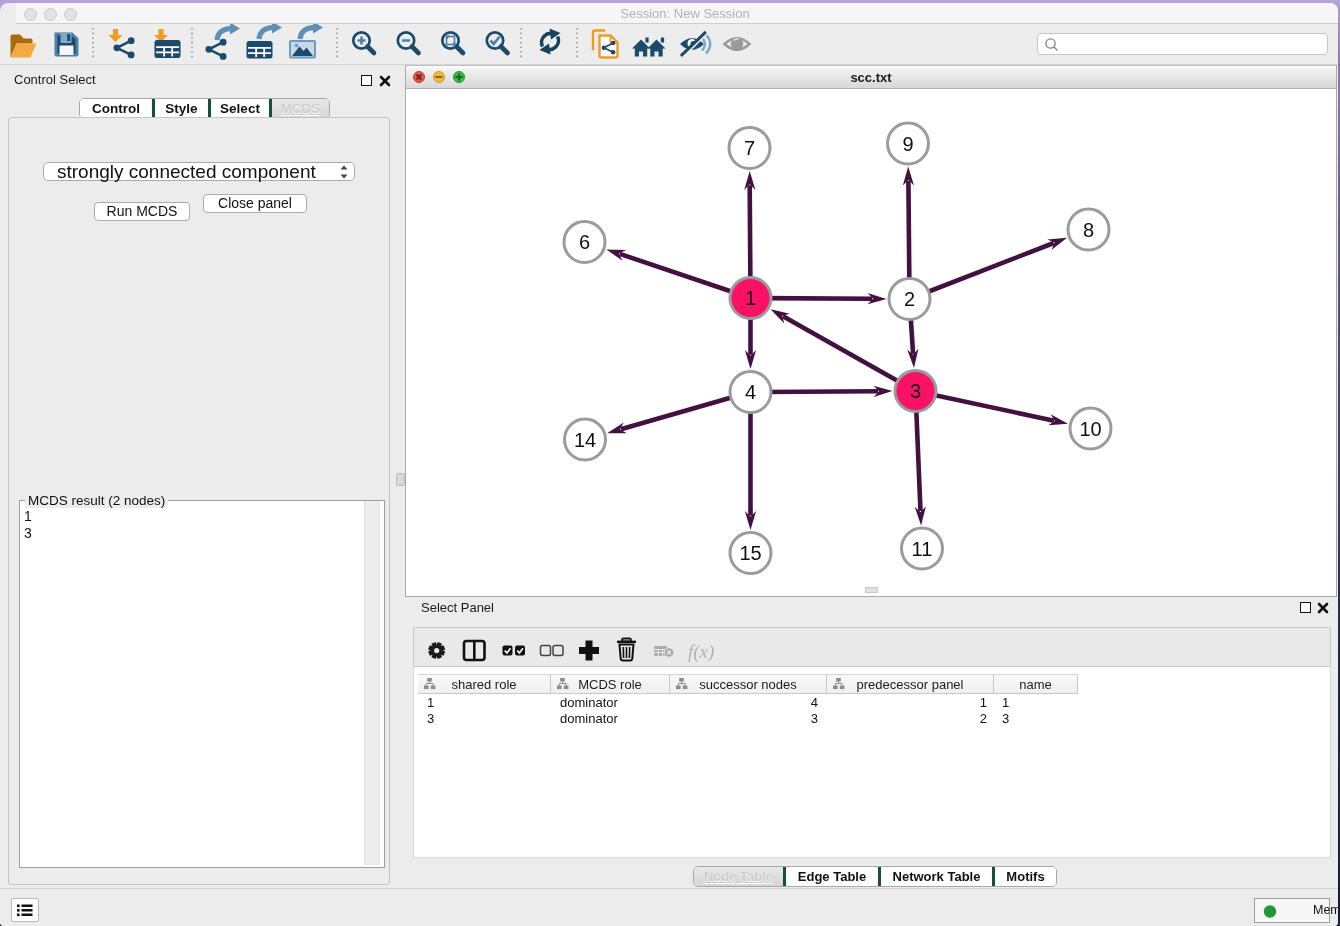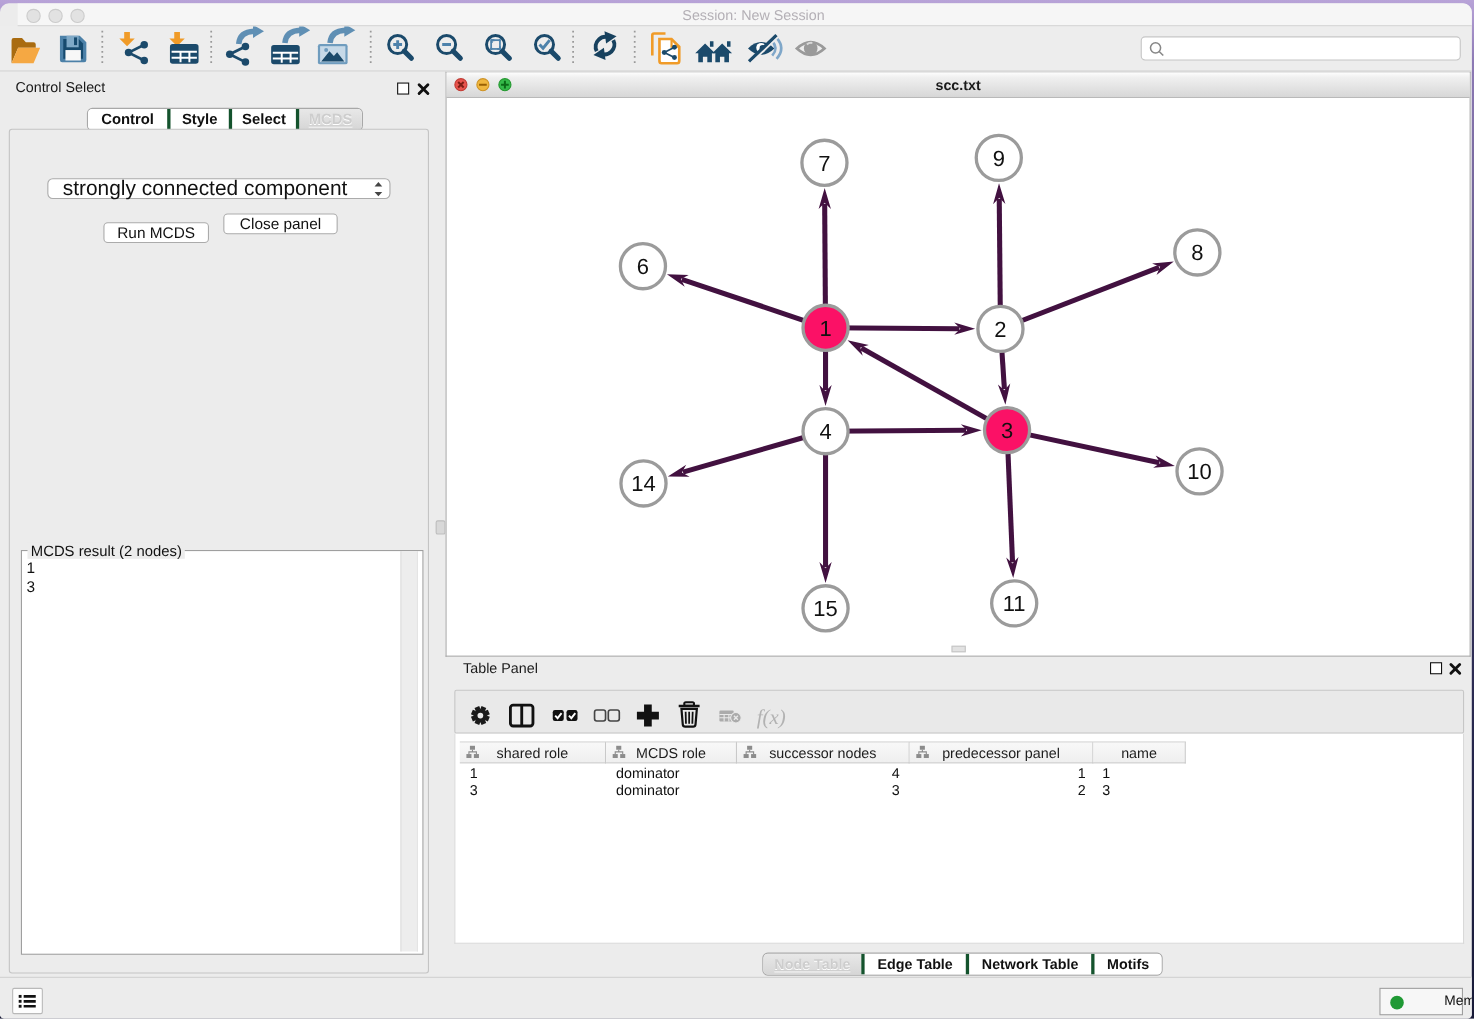--- a/index.html
+++ b/index.html
@@ -267,21 +267,21 @@
 <text x="907.5" y="150">9</text>
 <text x="1090" y="435">10</text>
 <text x="921.5" y="555">11</text>
 <text x="584.5" y="446">14</text>
 <text x="750" y="559.5">15</text>
 </g>
       </svg>
     <div style="position:absolute;left:459px;top:521.5px;width:11px;height:4px;background:#e2e2e2;border:1px solid #c6c6c6;"></div>
   </div>
 
-  <div class="abs" id="tptitle">Table Panel</div>
+  <div class="abs" id="tptitle">Select Panel</div>
   <div class="sqbtn" style="left:1300px;top:599px;"></div>
   <svg class="abs" style="left:1316px;top:598px" width="14" height="14">
       <path d="M3,3 L11,11 M11,3 L3,11" stroke="#111" stroke-width="2.6" stroke-linecap="round"></path>
     </svg>
   <div class="abs" id="tptoolbar">
       <svg width="916" height="41" style="position:absolute;left:0;top:0">
 <line x1="27.5" y1="24.5" x2="30.4" y2="25.7" stroke="#1a1a1a" stroke-width="4.6"></line>
         <line x1="24.7" y1="27.3" x2="25.9" y2="30.2" stroke="#1a1a1a" stroke-width="4.6"></line>
         <line x1="20.7" y1="27.3" x2="19.5" y2="30.2" stroke="#1a1a1a" stroke-width="4.6"></line>
         <line x1="17.9" y1="24.5" x2="15.0" y2="25.7" stroke="#1a1a1a" stroke-width="4.6"></line>

